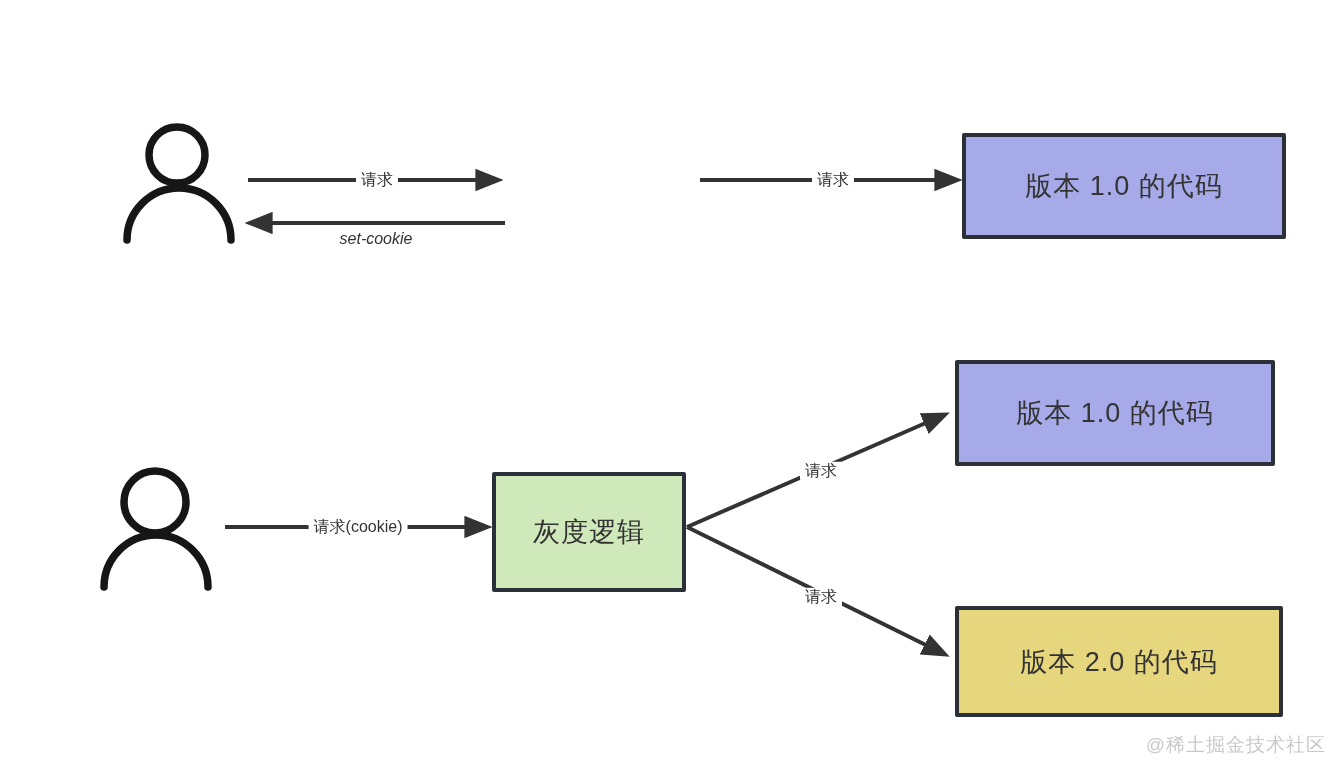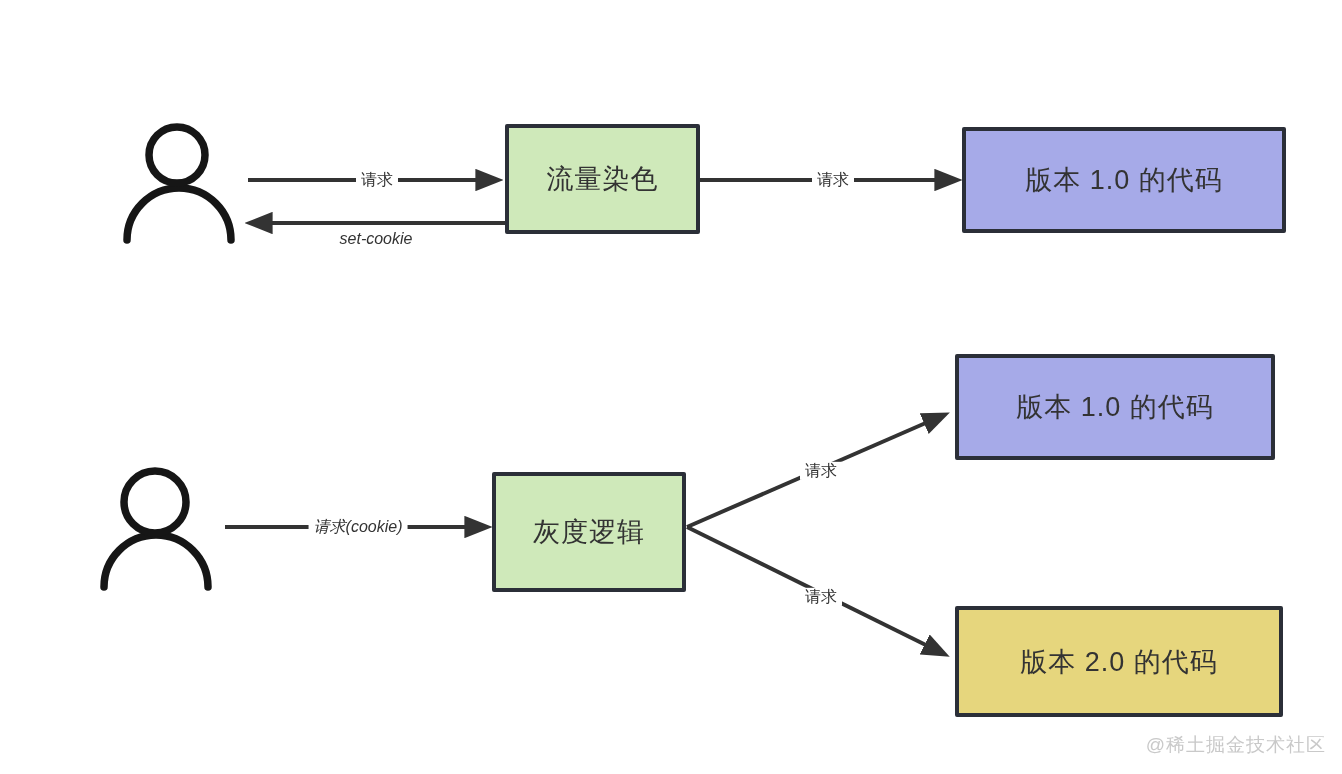--- a/index.html
+++ b/index.html
@@ -30,21 +30,21 @@
     position:absolute;
     box-sizing:border-box;
     border:4px solid var(--box-border);
     border-radius:2px;
     display:flex;align-items:center;justify-content:center;
     font-size:27px;letter-spacing:1px;
     color:var(--ink);
     text-align:center;
   }
   .node.green{background:var(--green);}
-  .node.purple{background:var(--purple);}
+  .node.purple{background:var(--purple);margin-top:6px;}
   .node.yellow{background:var(--yellow);}
   .edge-label{
     position:absolute;
     transform:translate(-50%,-50%);
     background:var(--label-bg);
     padding:0 5px;
     font-size:16px;
     white-space:nowrap;
     color:var(--ink);
     line-height:1.15;
@@ -82,28 +82,27 @@
 
     <line class="edge" x1="248" y1="180" x2="497" y2="180" marker-end="url(#ah)"></line>
     <line class="edge" x1="700" y1="180" x2="956" y2="180" marker-end="url(#ah)"></line>
     <line class="edge" x1="505" y1="223" x2="251" y2="223" marker-end="url(#ah)"></line>
 
     <line class="edge" x1="225" y1="527" x2="486" y2="527" marker-end="url(#ah)"></line>
     <line class="edge" x1="687" y1="527" x2="944" y2="415" marker-end="url(#ah)"></line>
     <line class="edge" x1="687" y1="527" x2="944" y2="654" marker-end="url(#ah)"></line>
   </svg>
 
-  <div class="node green" style="left:505px;top:124px;width:195px;height:110px;">流量染色</div>
   <div class="node purple" style="left:962px;top:127px;width:324px;height:106px;">版本 1.0 的代码</div>
 
   <div class="node green" style="left:492px;top:472px;width:194px;height:120px;">灰度逻辑</div>
   <div class="node purple" style="left:955px;top:354px;width:320px;height:106px;">版本 1.0 的代码</div>
   <div class="node yellow" style="left:955px;top:606px;width:328px;height:111px;">版本 2.0 的代码</div>
 
   <div class="edge-label" style="left:377px;top:180px;">请求</div>
   <div class="edge-label" style="left:833px;top:180px;">请求</div>
   <div class="edge-label" style="left:376px;top:239px;font-style:italic;">set-cookie</div>
-  <div class="edge-label" style="left:358px;top:527px;font-style:italic;">请求(cookie)</div>
+  <div class="edge-label" style="left:358px;top:527px;">请求(cookie)</div>
   <div class="edge-label" style="left:821px;top:471px;">请求</div>
   <div class="edge-label" style="left:821px;top:597px;">请求</div>
 
   <div class="watermark">@稀土掘金技术社区</div>
 </div>
 
 </body></html>

